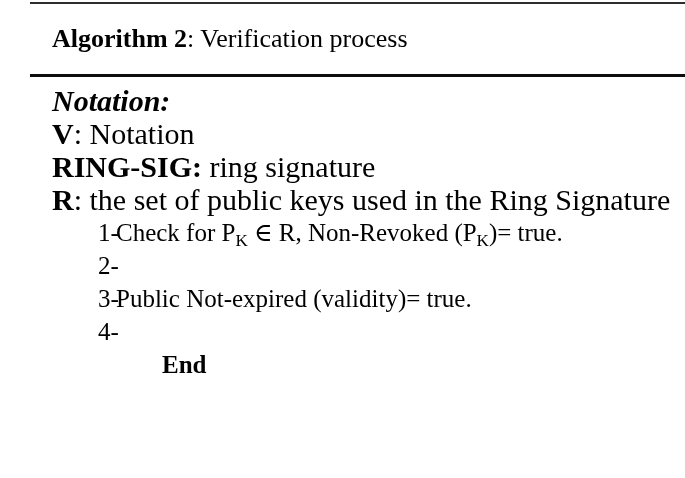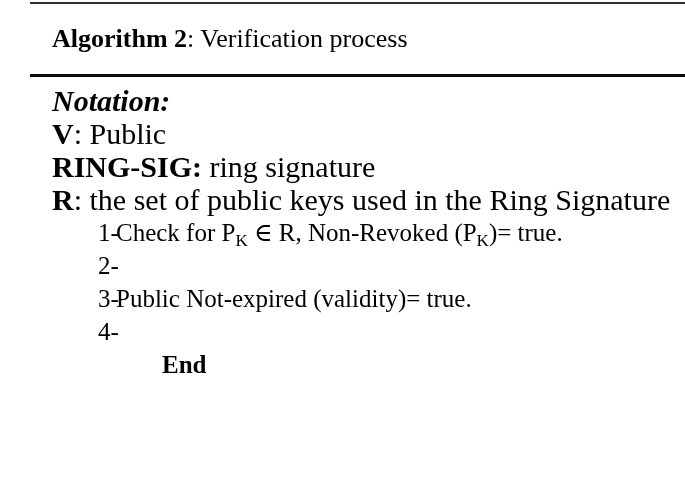--- a/index.html
+++ b/index.html
@@ -95,21 +95,21 @@
 
   <div class="rule rule-middle"></div>
 
   <div class="body-block">
 
     <div class="line">
       <span class="notation">Notation:</span>
     </div>
 
     <div class="line">
-      <span class="term">V</span><span>: </span><span>Public</span>
+      <span class="term">V</span><span>: </span><span>Notation</span>
     </div>
 
     <div class="line">
       <span class="term">RING-SIG</span><span class="term">: </span><span>ring signature</span>
     </div>
 
     <div class="line">
       <span class="term">R</span><span>: </span><span>the set of public keys used in the Ring Signature</span>
     </div>
 

